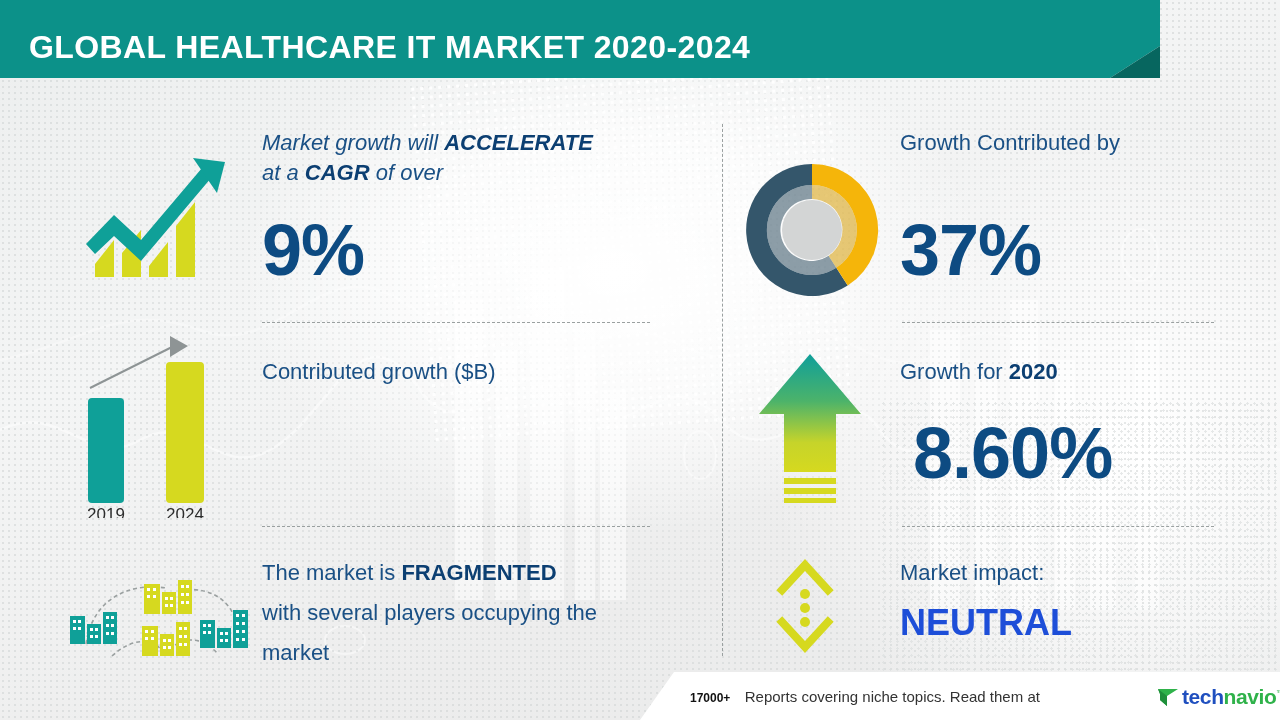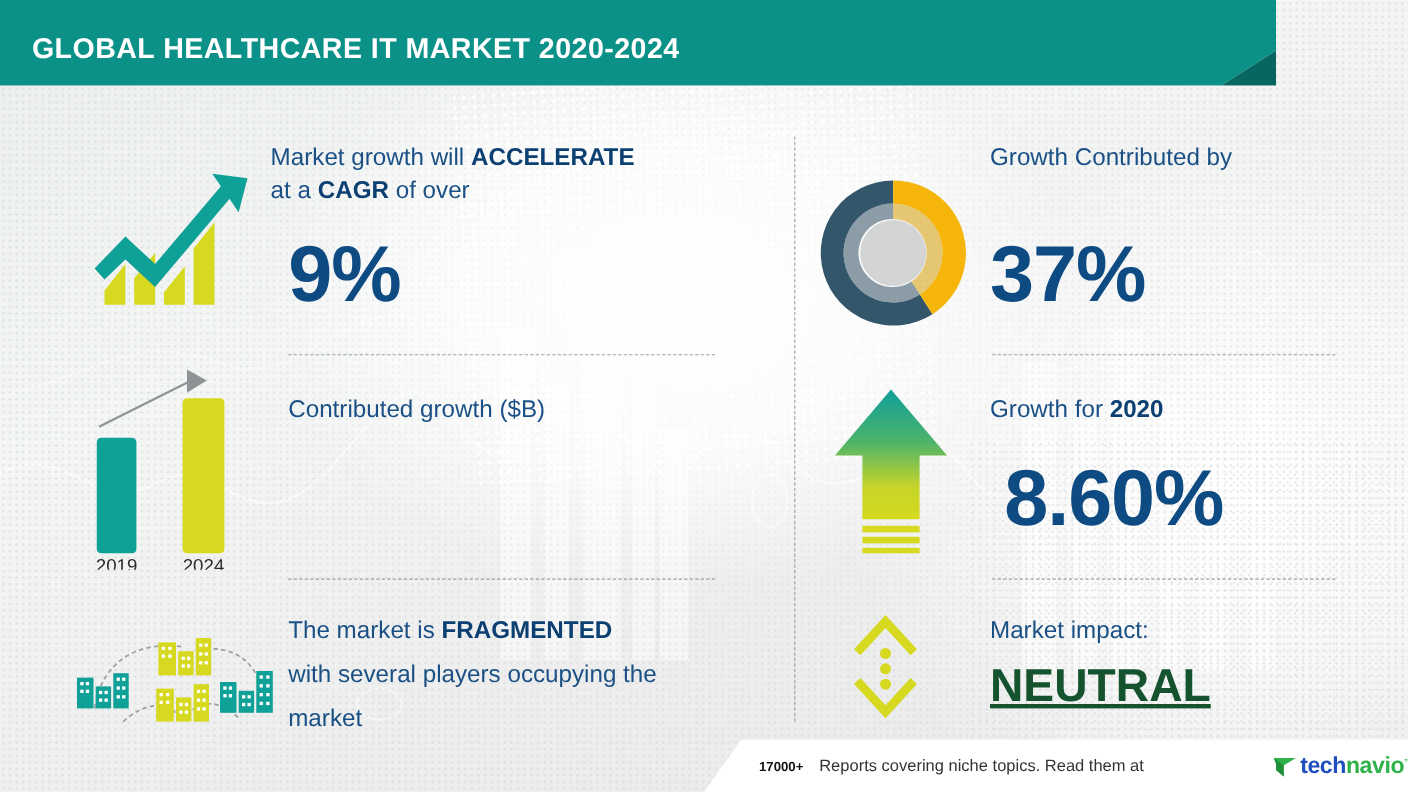--- a/index.html
+++ b/index.html
@@ -33,39 +33,39 @@
     background-image:radial-gradient(#dcdfdf 1.2px, transparent 1.4px);
     background-size:7px 7px;opacity:.7;
   }
   .bg-city{position:absolute;inset:0;opacity:.55;}
 
   
   .header{position:absolute;left:0;top:0;width:1160px;height:78px;background:#0c9189;
     clip-path:polygon(0 0, 1160px 0, 1160px 46px, 1110px 78px, 0 78px);}
   .header-fold{position:absolute;left:1110px;top:46px;width:50px;height:32px;background:#07665f;
     clip-path:polygon(50px 0, 0 32px, 50px 32px);}
-  .header-title{position:absolute;left:29px;top:29px;color:#fff;font-size:26px;font-weight:bold;
+  .header-title{position:absolute;left:29px;top:29px;color:#fff;font-size:32px;font-weight:bold;
     letter-spacing:.4px;font-family:"Liberation Sans", sans-serif;}
 
   
   .v-divider{position:absolute;left:722px;top:124px;width:0;height:532px;
     border-left:1px dashed #9aa0a0;}
   .h-divider{position:absolute;height:0;border-top:1px dashed #9aa0a0;}
   .hd-l1{left:262px;top:322px;width:388px;}
   .hd-l2{left:262px;top:526px;width:388px;}
   .hd-r1{left:902px;top:322px;width:312px;}
   .hd-r2{left:902px;top:526px;width:312px;}
 
   
   .block{position:absolute;}
   .txt{color:#114e86;font-family:"Liberation Sans", sans-serif;}
   .line{font-size:22px;line-height:30px;color:#1a5085;white-space:nowrap;}
   .line .b{font-weight:bold;color:#0c3f72;}
   .big{font-size:72px;line-height:76px;font-weight:bold;color:#0d4b82;letter-spacing:-1px;}
-  .mid{font-size:42px;line-height:40px;font-weight:bold;color:#14532d;text-decoration:underline;}
+  .mid{font-size:36px;line-height:40px;font-weight:bold;color:#1d4ed8;}
 
   
   .footer{position:absolute;left:640px;top:672px;width:640px;height:48px;background:#ffffff;
     clip-path:polygon(34px 0, 640px 0, 640px 48px, 0 48px);}
   .footer-txt{position:absolute;left:690px;top:688px;font-size:15px;color:#333;white-space:nowrap;}
   .footer-txt .strong{font-weight:bold;color:#111;font-size:12px;}
   .logo{position:absolute;left:1156px;top:685px;display:flex;align-items:center;}
   .logo-word{font-size:21px;font-weight:bold;letter-spacing:-.4px;}
   .logo-tech{color:#1f4fbf;}
   .logo-navio{color:#2fb24a;text-align:center;}
@@ -124,21 +124,21 @@
       <polygon points="33,124 52,100 52,137 33,137"></polygon>
       <polygon points="60,113 79,90 79,137 60,137"></polygon>
       <polygon points="87,126 106,102 106,137 87,137"></polygon>
       <polygon points="114,86 133,62 133,137 114,137"></polygon>
     </g>
     <g fill="#0fa098">
       <polygon points="24,104 52,75 79,100 140,28 149,38 79,121 52,96 33,114"></polygon>
       <polygon points="131,18 163,22 155,53"></polygon>
     </g>
   </svg>
-  <div class="block" style="left:246px;top:128px;">
+  <div class="block" style="left:262px;top:128px;font-style:italic;">
     <div class="line txt">
       <span>Market growth will </span><span class="b">ACCELERATE</span>
     </div>
     <div class="line txt">
       <span>at a </span><span class="b">CAGR</span><span> of over</span>
     </div>
   </div>
   <div class="big" style="position:absolute;left:262px;top:212px;">9%</div>
 
   <svg class="icon" style="left:62px;top:332px;" width="175" height="186">

